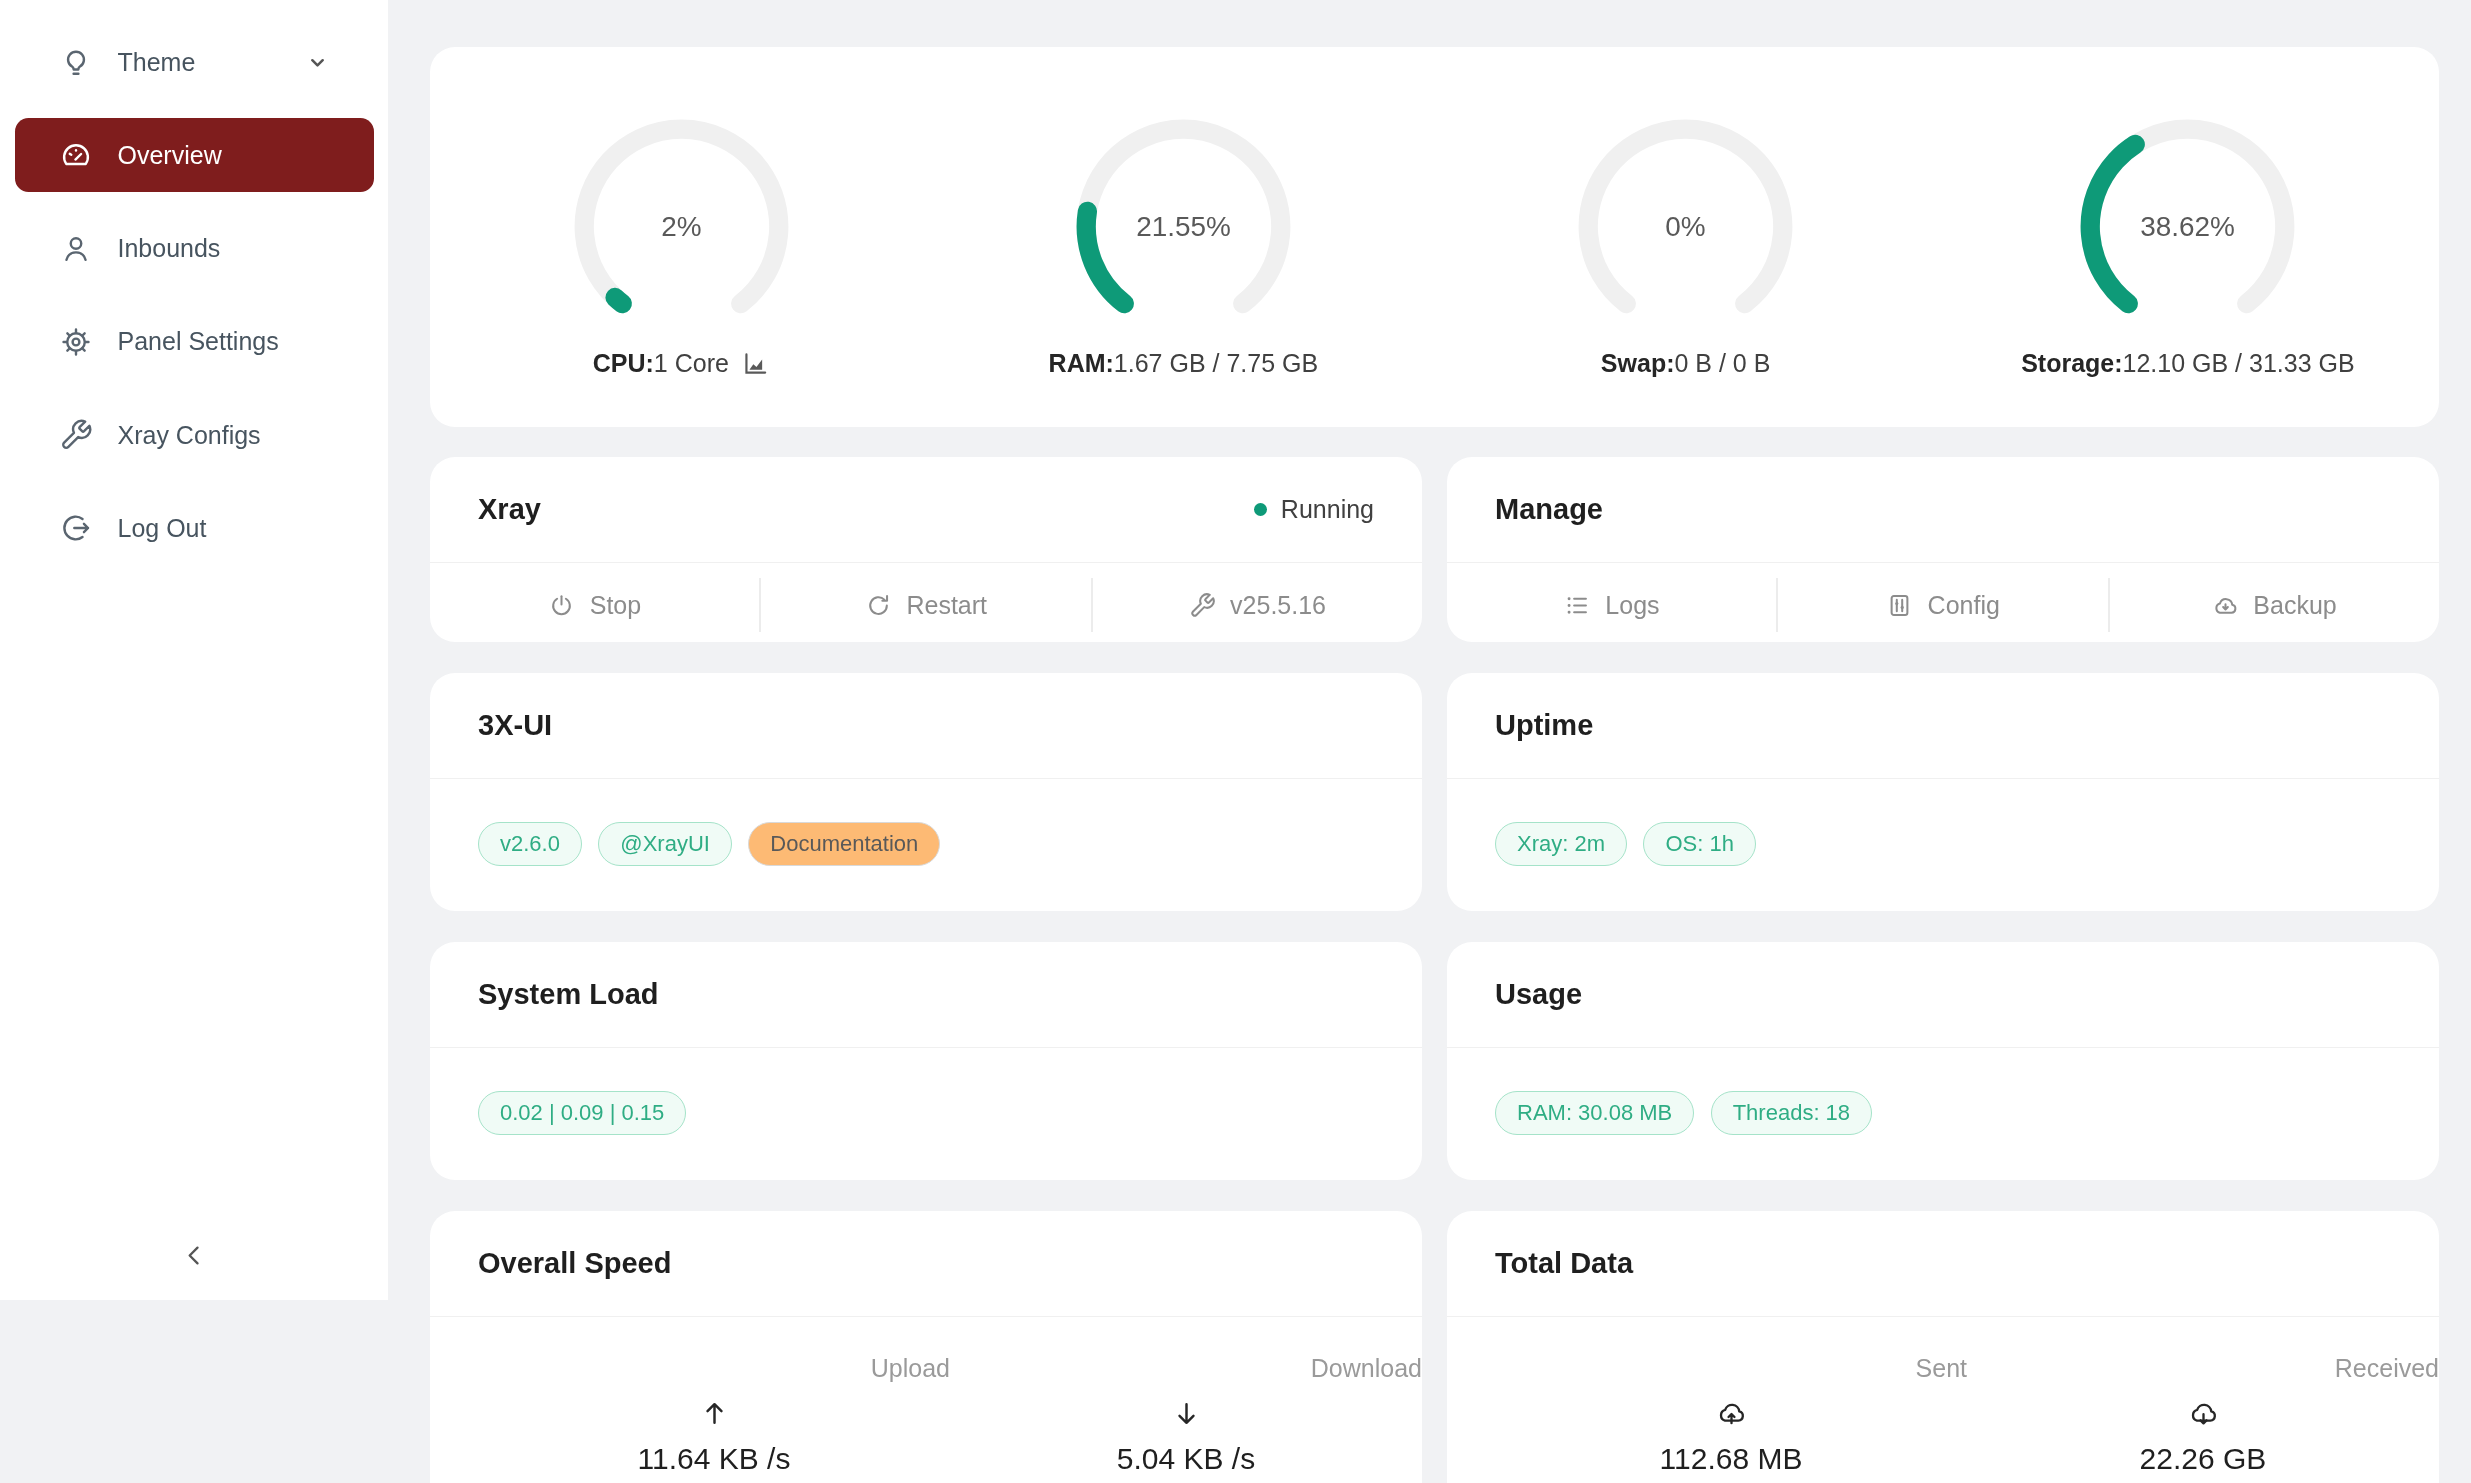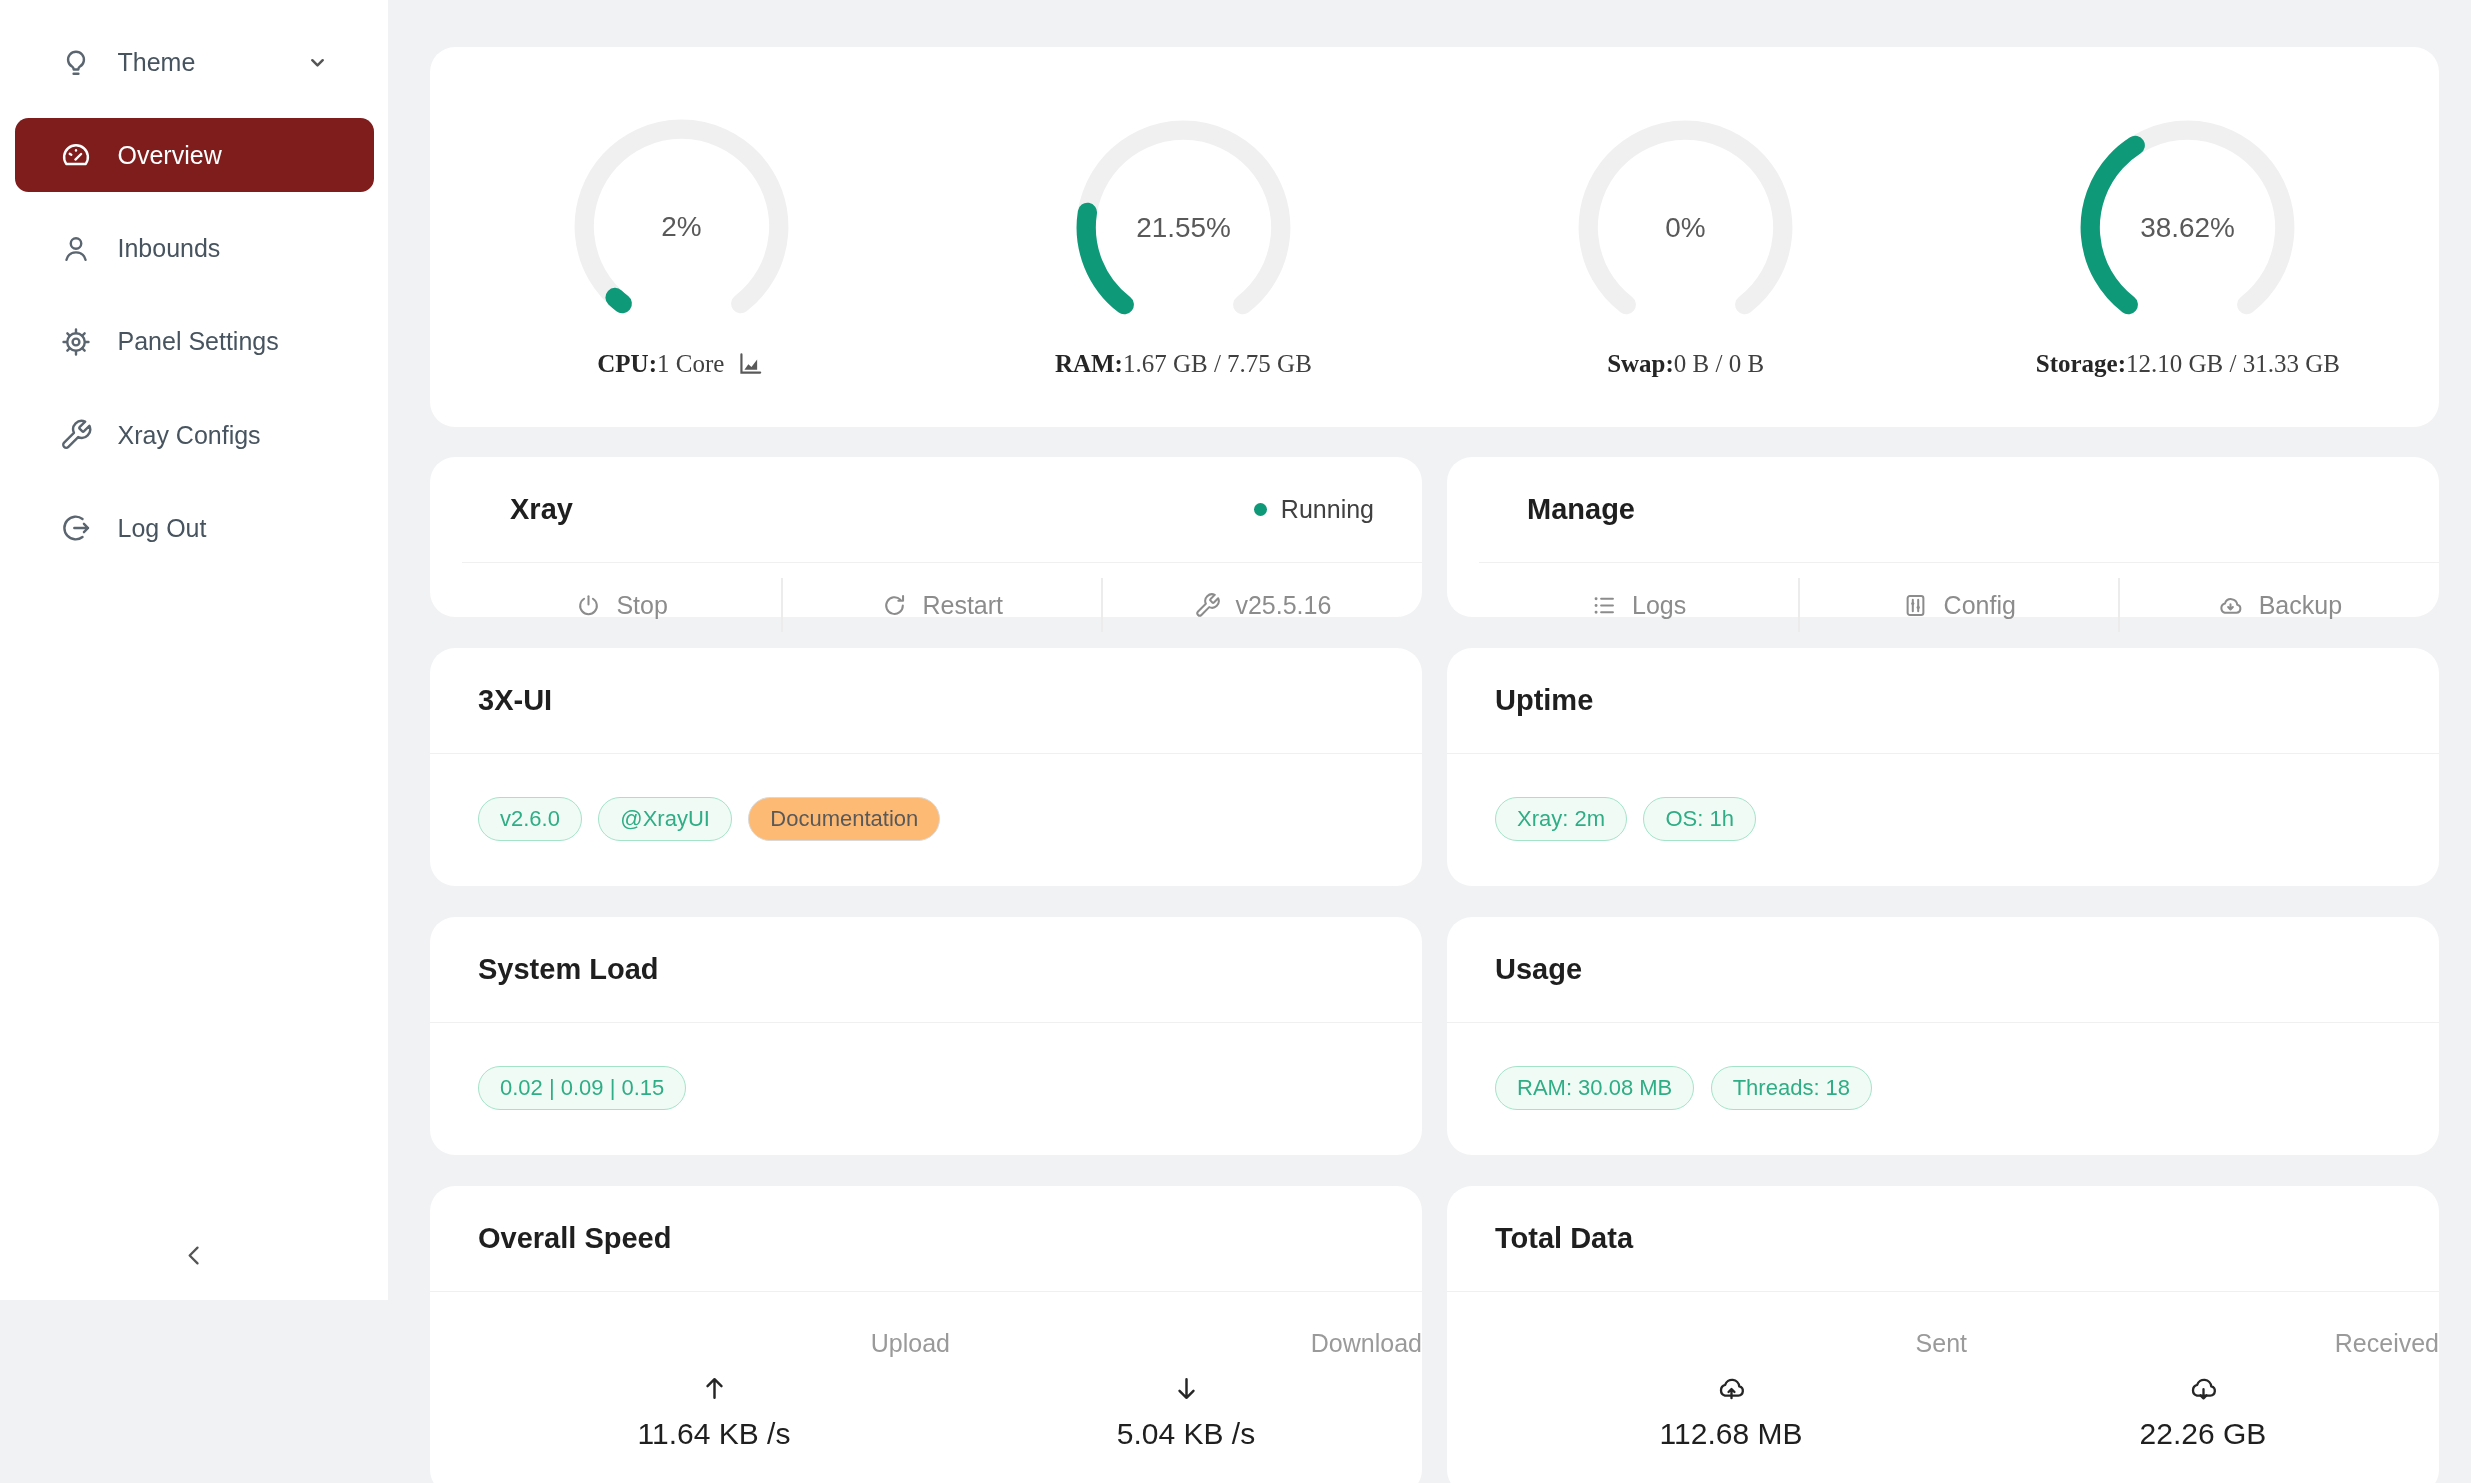--- a/index.html
+++ b/index.html
@@ -54,21 +54,21 @@
   
   .gauges-card {
     height: 380px;
     display: flex; align-items: center;
   }
   .gauge { flex: 1; display: flex; flex-direction: column; align-items: center; padding-top: 13.5px; }
   .gauge-ring { width: 235px; height: 235px; }
   .gauge-ring .track { fill: none; stroke: #f0f0f0; stroke-width: 20; stroke-linecap: round; }
   .gauge-ring .progress { fill: none; stroke: #0e9a78; stroke-width: 20; stroke-linecap: round; }
   .gauge-ring text { fill: #595959; font-size: 29px; font-family: "Liberation Sans", sans-serif; }
-  .gauge-label { margin-top: 5px; font-size: 25px; color: #404040; display: flex; align-items: center; font-family: Liberation Serif, serif; }
+  .gauge-label { margin-top: 5px; font-size: 25px; color: #404040; display: flex; align-items: center; }
   .gauge-label b { color: #262626; font-weight: 700; }
   .chart-icon { margin-left: 11.6px; width: 29px; height: 29px; cursor: pointer; }
   .chart-icon svg { width: 100%; height: 100%; }
 
   
   .grid {
     margin-top: 30px;
     display: grid;
     grid-template-columns: 1fr 1fr;
     gap: 31px 25px;
@@ -76,21 +76,21 @@
   .card-header {
     height: 106px;
     display: flex; align-items: center; justify-content: space-between;
     padding: 0 48px;
     border-bottom: 1.9px solid #f0f0f0;
   }
   .card-title { font-size: 29px; font-weight: 700; color: #1f1f1f; }
   .status { display: flex; align-items: center; gap: 13.5px; font-size: 25px; color: #404040; }
   .dot { width: 13.5px; height: 13.5px; border-radius: 50%; background: #0e9a78; }
 
-  .actions-card { height: 160px; padding-left: 32px; }
+  .actions-card { height: 185px; }
   .actions { height: 84px; display: flex; align-items: center; }
   .action {
     flex: 1; height: 100%;
     display: flex; align-items: center; justify-content: center; gap: 14.5px;
     font-size: 25px; color: #8c8c8c; cursor: pointer;
   }
   .action svg { width: 27px; height: 27px; stroke: #8c8c8c; }
   .v-divider { width: 1.9px; height: 54px; background: #ececec; }
 
   .tags-card { height: 238px; }

